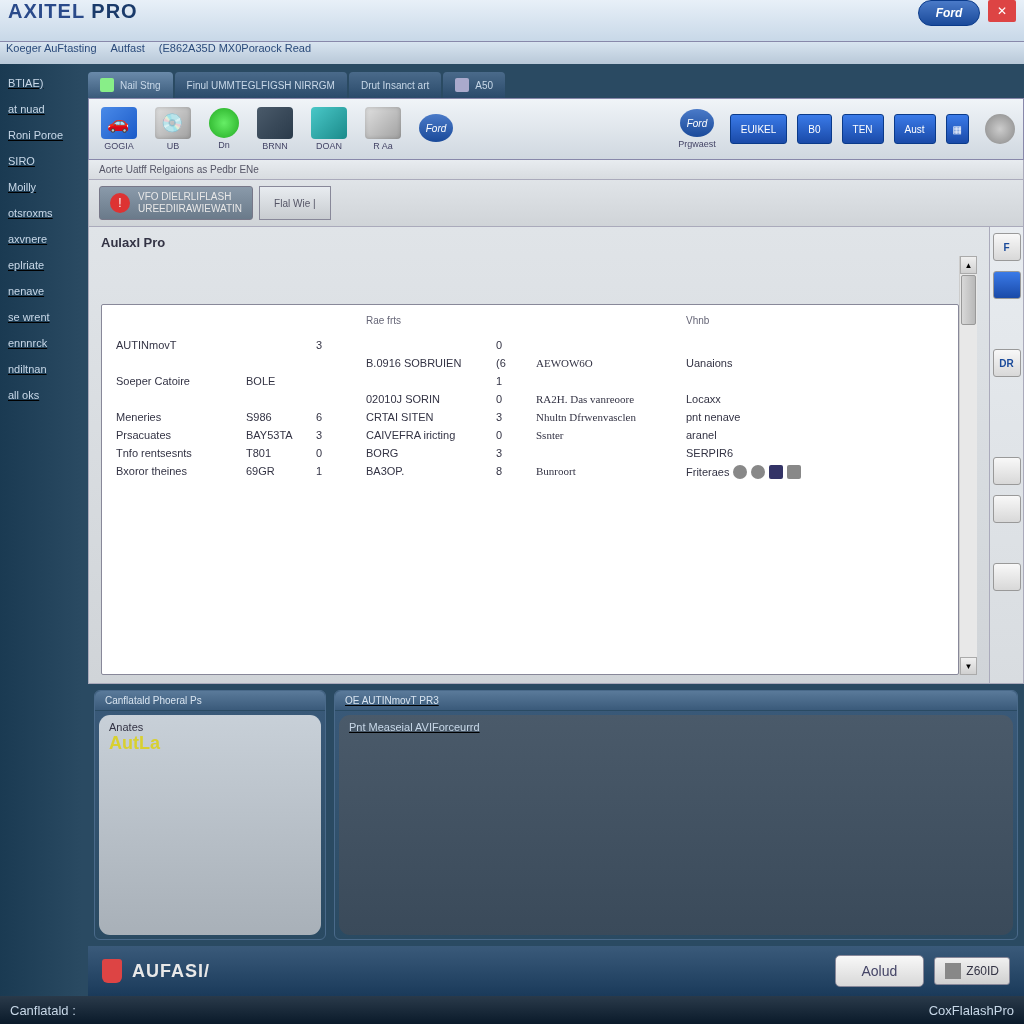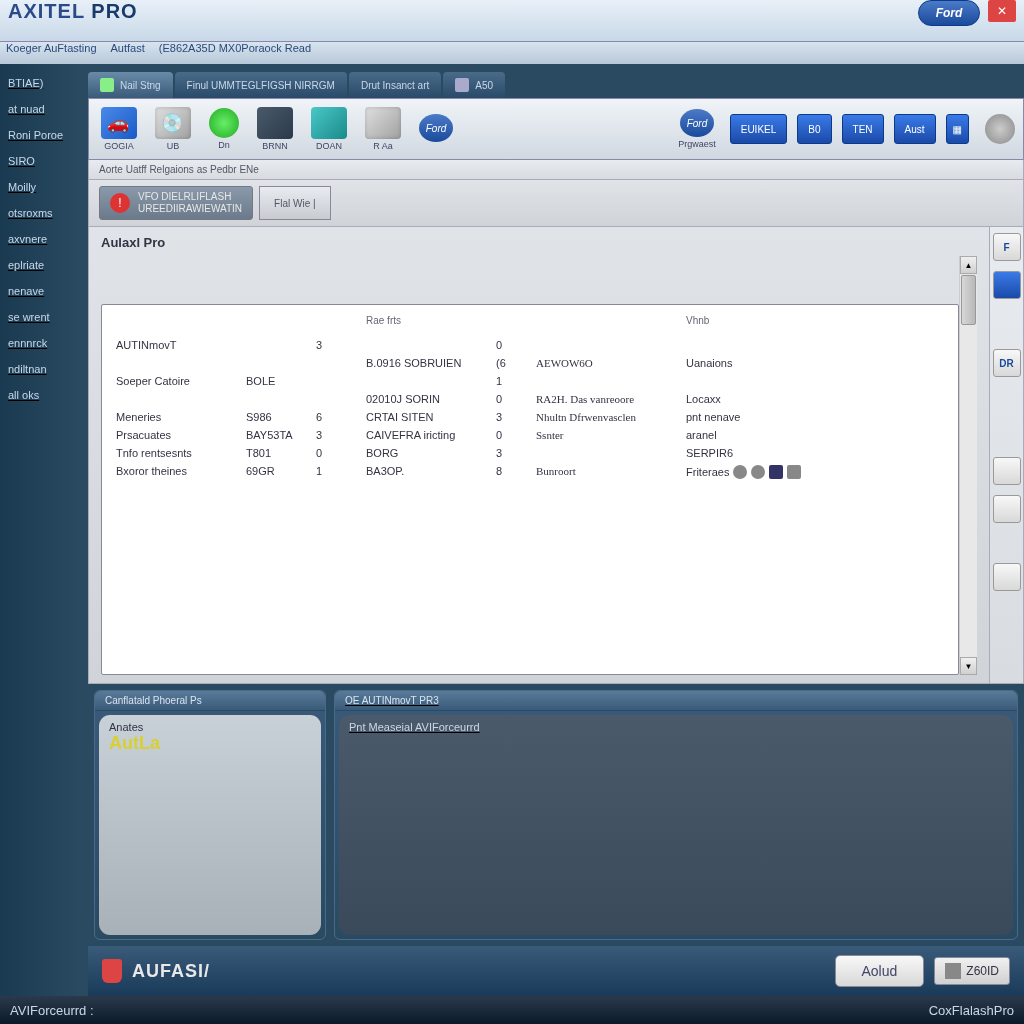--- a/index.html
+++ b/index.html
@@ -341,16 +341,16 @@
       <div class="footer-btn">Aolud</div>
       <div class="footer-badge">
           <span class="fb-ic"></span>
           <span>Z60ID</span>
         </div>
     </div>
   </div>
 </div>
 
 <div class="statusbar">
-  <span>AVIForceurrd :</span>
+  <span>Canflatald :</span>
   <div class="status-spacer"></div>
   <span>CoxFlalashPro</span>
 </div>
 
 </body></html>

